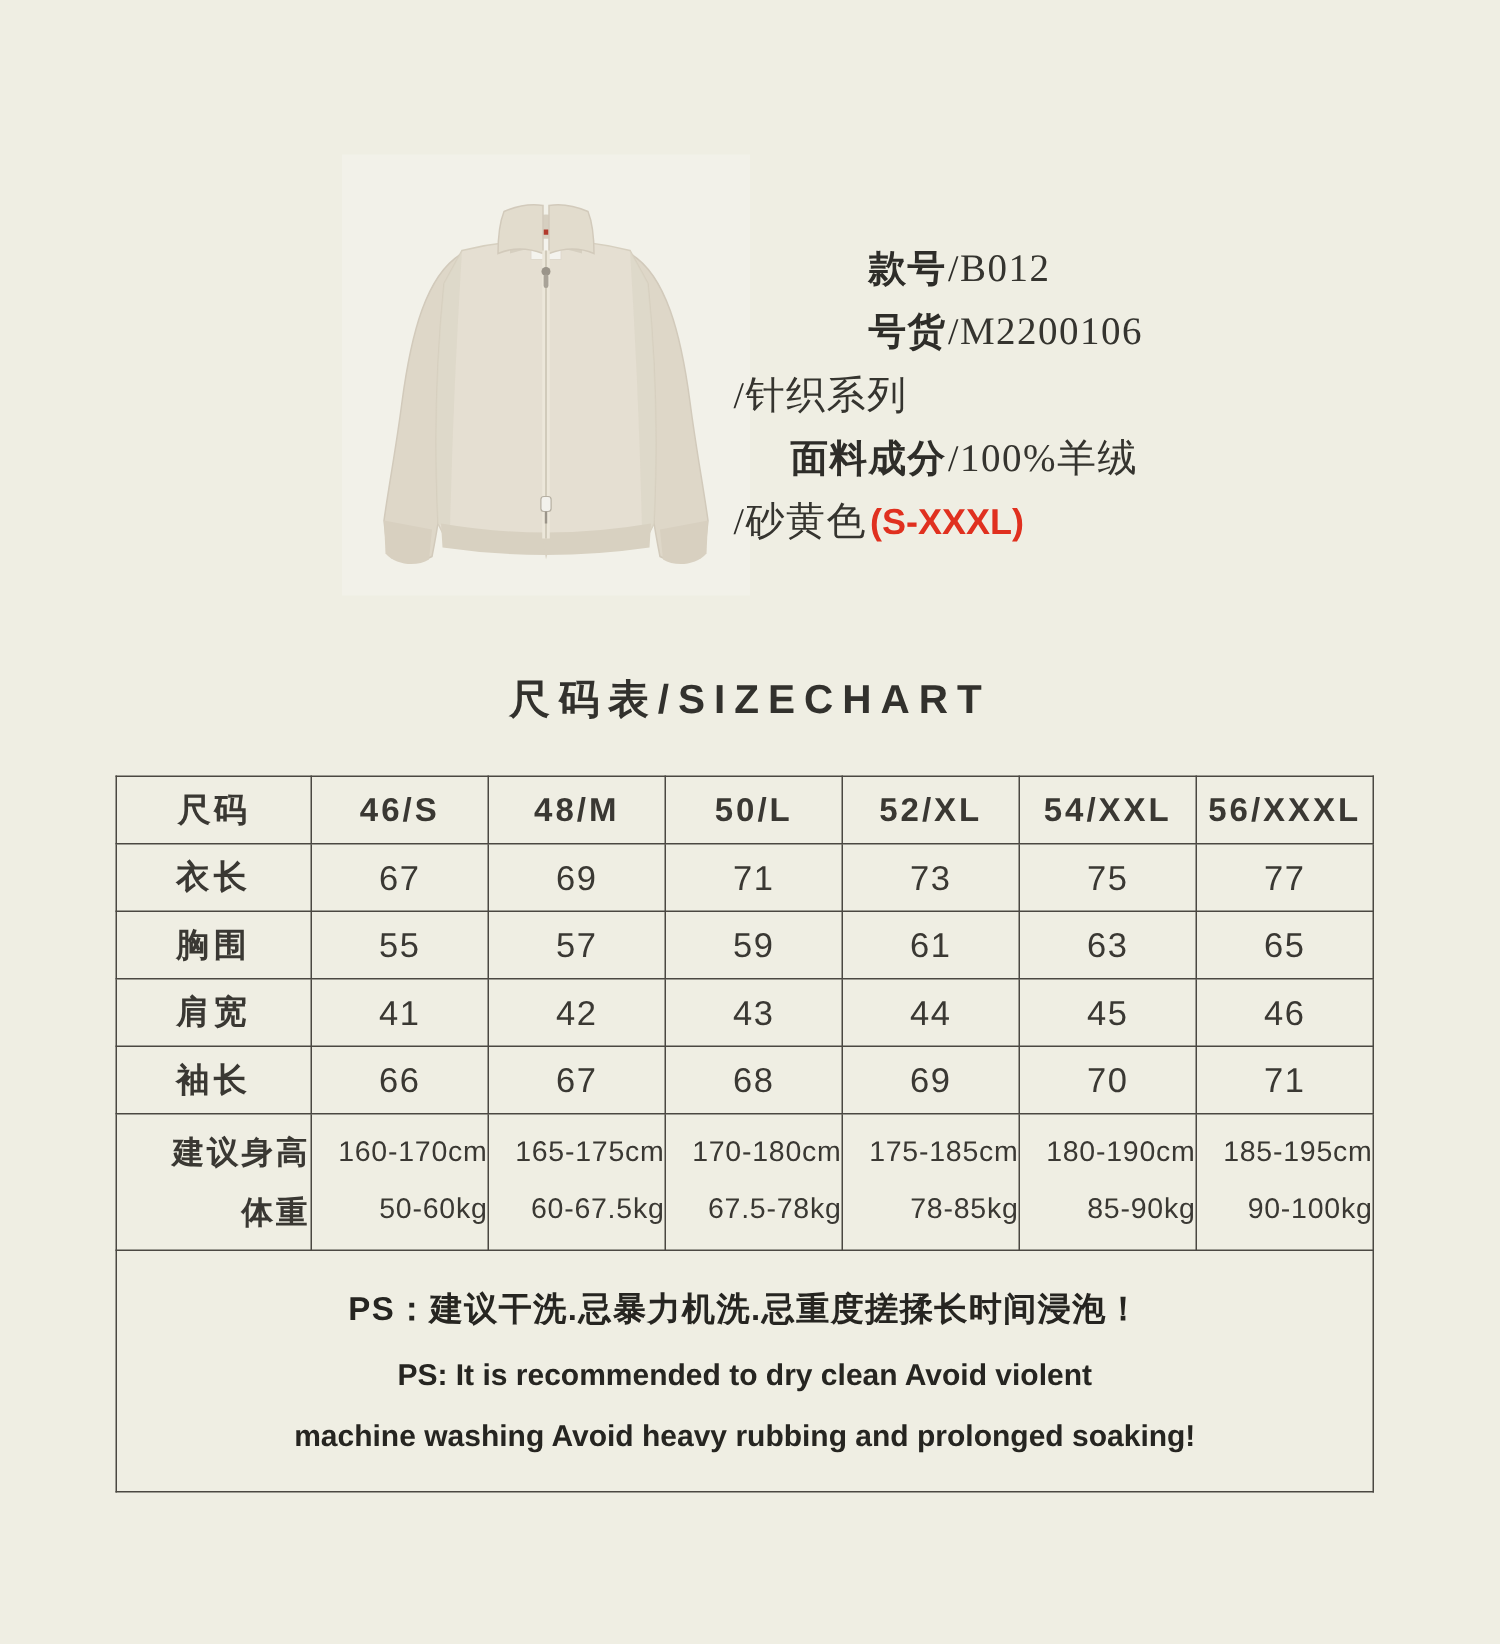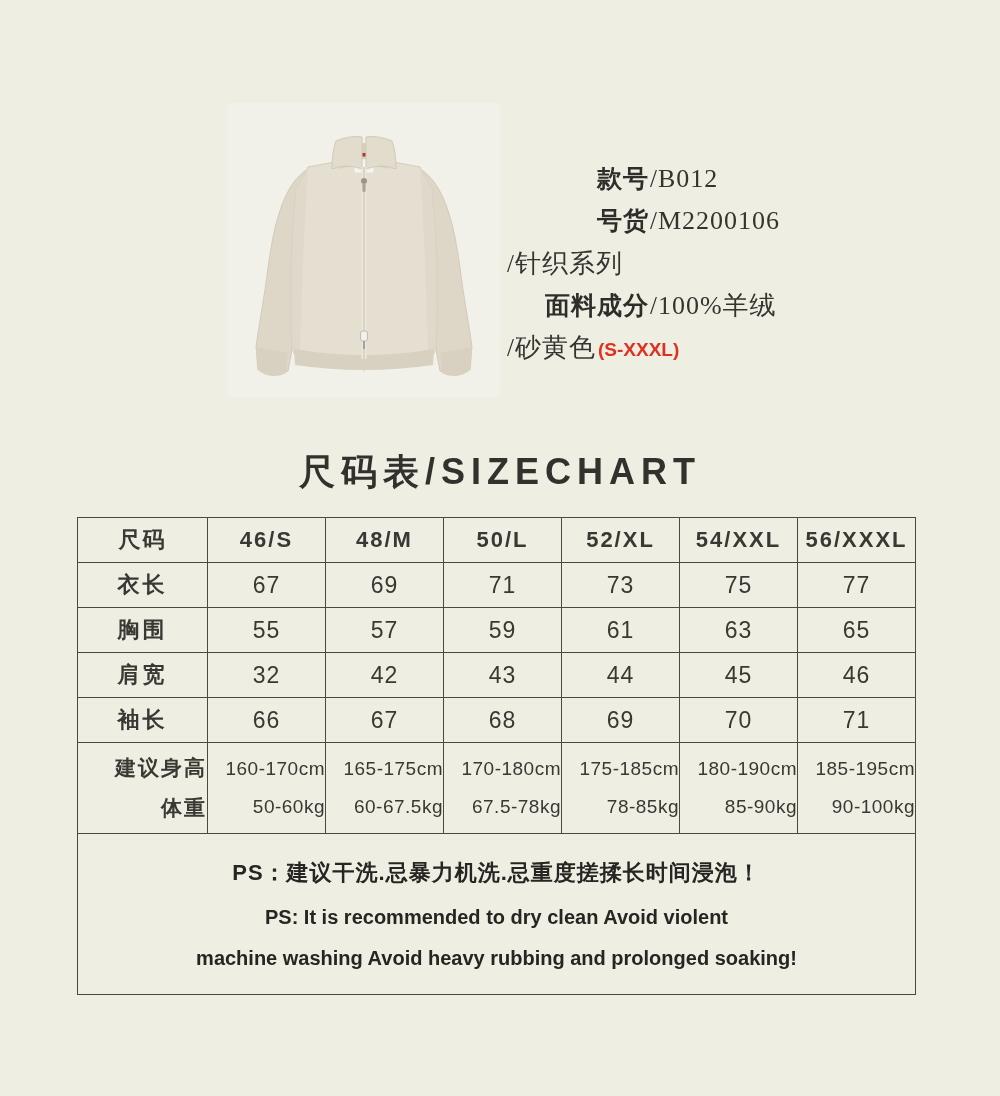--- a/index.html
+++ b/index.html
@@ -19,21 +19,21 @@
     position: absolute;
     left: 228px; top: 103px;
     width: 272px; height: 294px;
     background: #f2f1e9;
   }
   .photo svg { display: block; width: 100%; height: 100%; }
 
   
   .info {
     position: absolute;
-    left: 506px; top: 162px;
+    left: 488px; top: 162px;
     width: 360px;
   }
   .info-line {
     display: flex;
     align-items: baseline;
     height: 42px;
     font-size: 25px;
     white-space: nowrap;
   }
   .info-label {
@@ -50,33 +50,33 @@
     padding: 0 1px;
   }
   .info-value {
     font-family: "Liberation Serif", serif;
     font-size: 26px;
     color: #35342f;
     letter-spacing: 1px;
   }
   .info-suffix {
     color: #e0301f;
-    font-size: 19px;
+    font-size: 24px;
     font-weight: bold;
     margin-left: 2px;
     letter-spacing: 0;
   }
 
   
   .chart-title {
     position: absolute;
     left: 0; top: 448px;
     width: 1000px;
     text-align: center;
-    font-size: 36px;
+    font-size: 27px;
     font-weight: bold;
     letter-spacing: 6px;
     color: #32312d;
   }
 
   
   table.size-table {
     position: absolute;
     left: 77px; top: 517px;
     width: 756px;
@@ -232,21 +232,21 @@
       <td class="label-cell">胸围</td>
       <td class="num-cell">55</td>
       <td class="num-cell">57</td>
       <td class="num-cell">59</td>
       <td class="num-cell">61</td>
       <td class="num-cell">63</td>
       <td class="num-cell">65</td>
     </tr>
     <tr>
       <td class="label-cell">肩宽</td>
-      <td class="num-cell">32</td>
+      <td class="num-cell">41</td>
       <td class="num-cell">42</td>
       <td class="num-cell">43</td>
       <td class="num-cell">44</td>
       <td class="num-cell">45</td>
       <td class="num-cell">46</td>
     </tr>
     <tr>
       <td class="label-cell">袖长</td>
       <td class="num-cell">66</td>
       <td class="num-cell">67</td>

